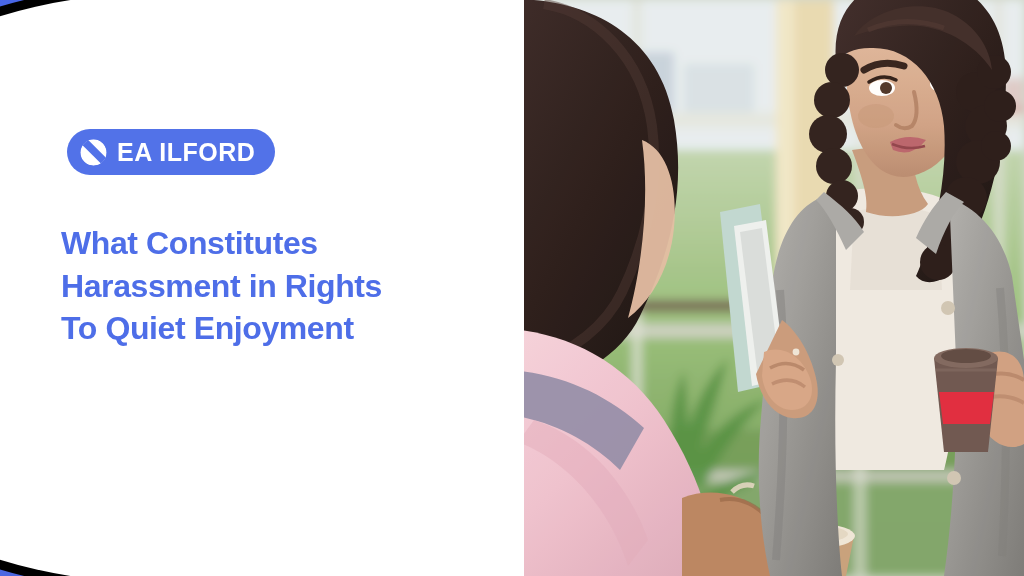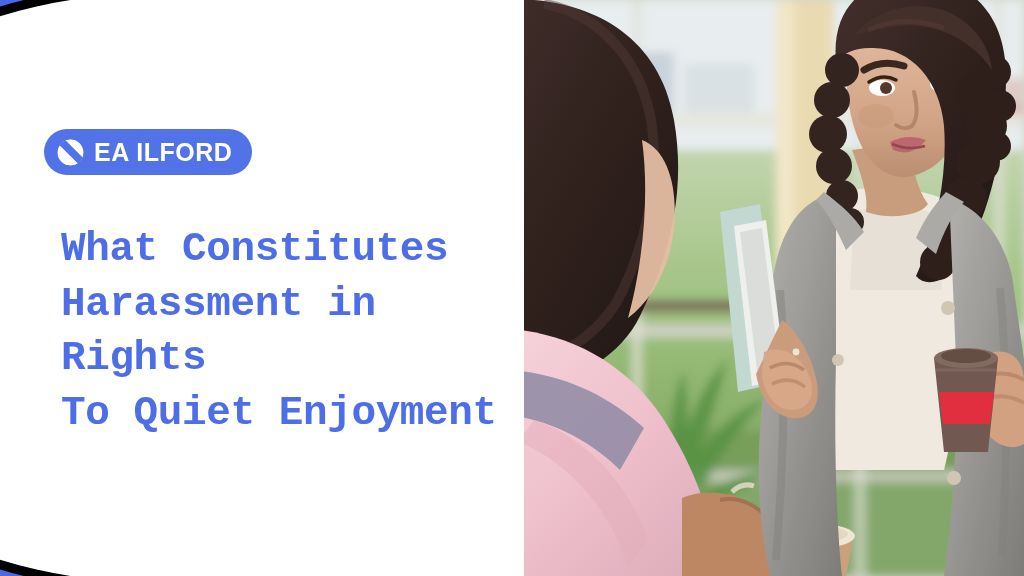--- a/index.html
+++ b/index.html
@@ -60,21 +60,21 @@
     left: 120px;
     top: 0;
     width: 404px;
     height: 576px;
     background: #ffffff;
   }
 
   
   .brand-badge {
     position: absolute;
-    left: 44px;
+    left: 67px;
     top: 129px;
     height: 46px;
     padding: 0 20px 0 12px;
     display: flex;
     align-items: center;
     gap: 9px;
     background: #5272e8;
     border-radius: 23px;
     box-sizing: border-box;
   }
@@ -94,23 +94,23 @@
     white-space: nowrap;
   }
 
   
   .headline {
     position: absolute;
     left: 61px;
     top: 222px;
     width: 470px;
     color: #4e6ee8;
-    font-family: Liberation Mono, monospace;
+    font-family: Liberation Sans, sans-serif;
     font-weight: bold;
-    font-size: 41px;
+    font-size: 32px;
     line-height: 1.33;
     letter-spacing: -0.4px;
     white-space: pre-line;
   }
 
   
   .photo {
     position: absolute;
     left: 524px;
     top: 0;

